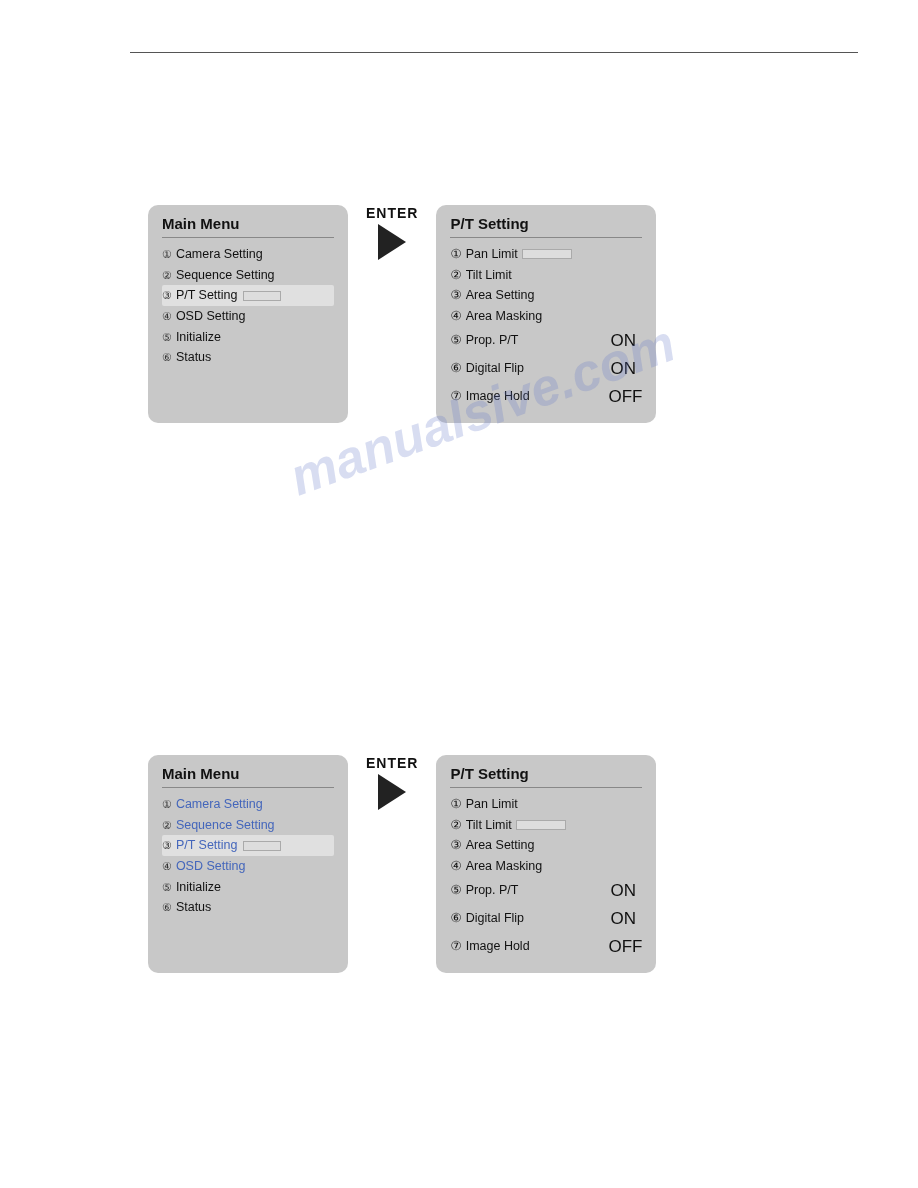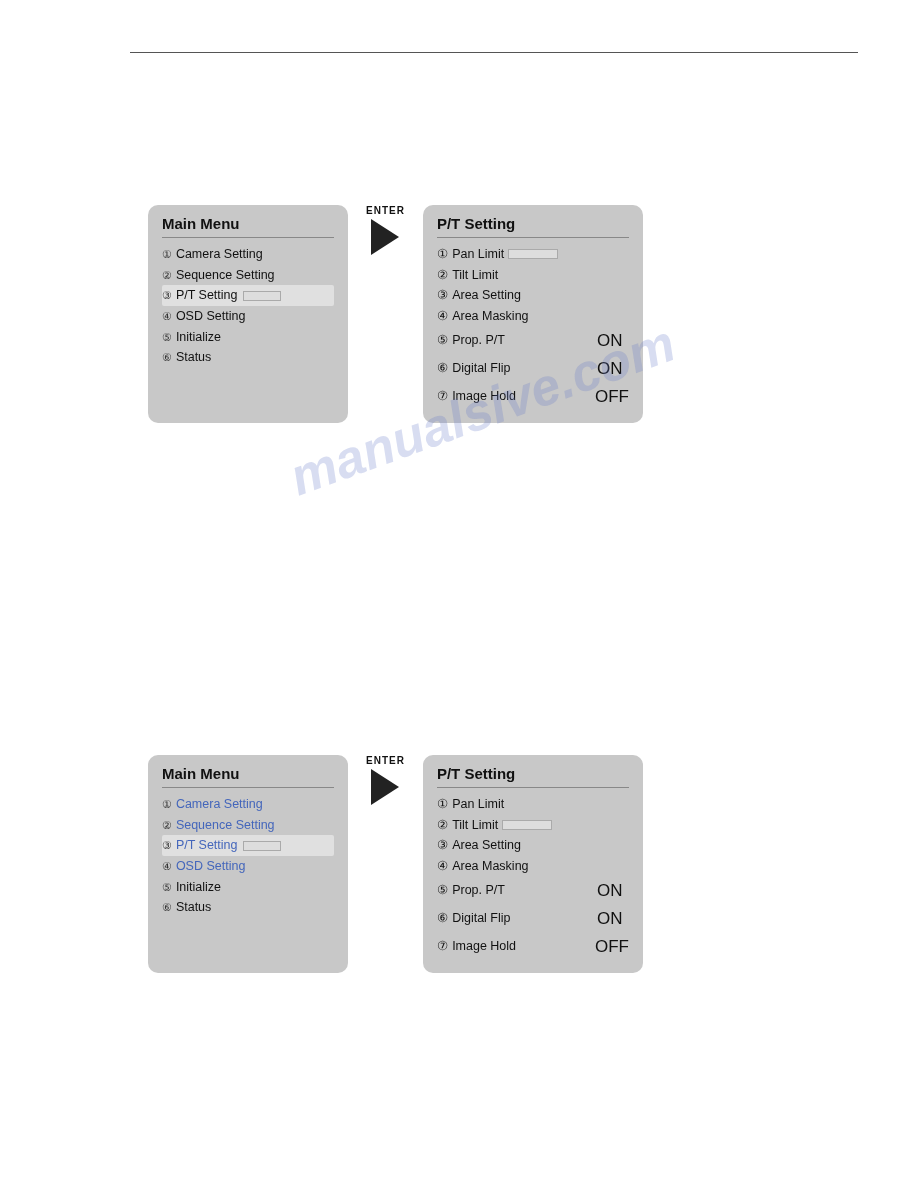--- a/index.html
+++ b/index.html
@@ -138,21 +138,21 @@
 
     .arrow-shape {
       width: 0;
       height: 0;
       border-top: 18px solid transparent;
       border-bottom: 18px solid transparent;
       border-left: 28px solid #222;
     }
 
     .enter-label {
-      font-size: 10px;
+      font-size: 14px;
       font-weight: bold;
       color: #111;
       letter-spacing: 1px;
     }
 
     
     .pan-limit-bar {
       display: inline-block;
       width: 50px;
       height: 10px;

